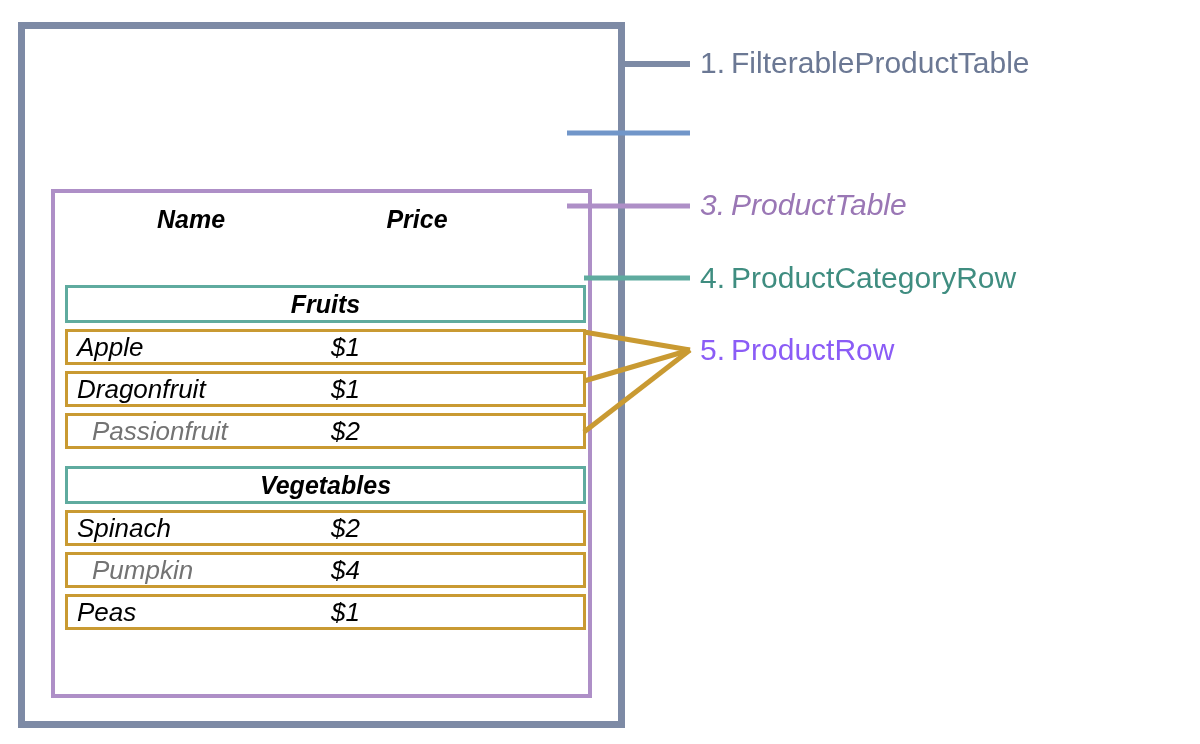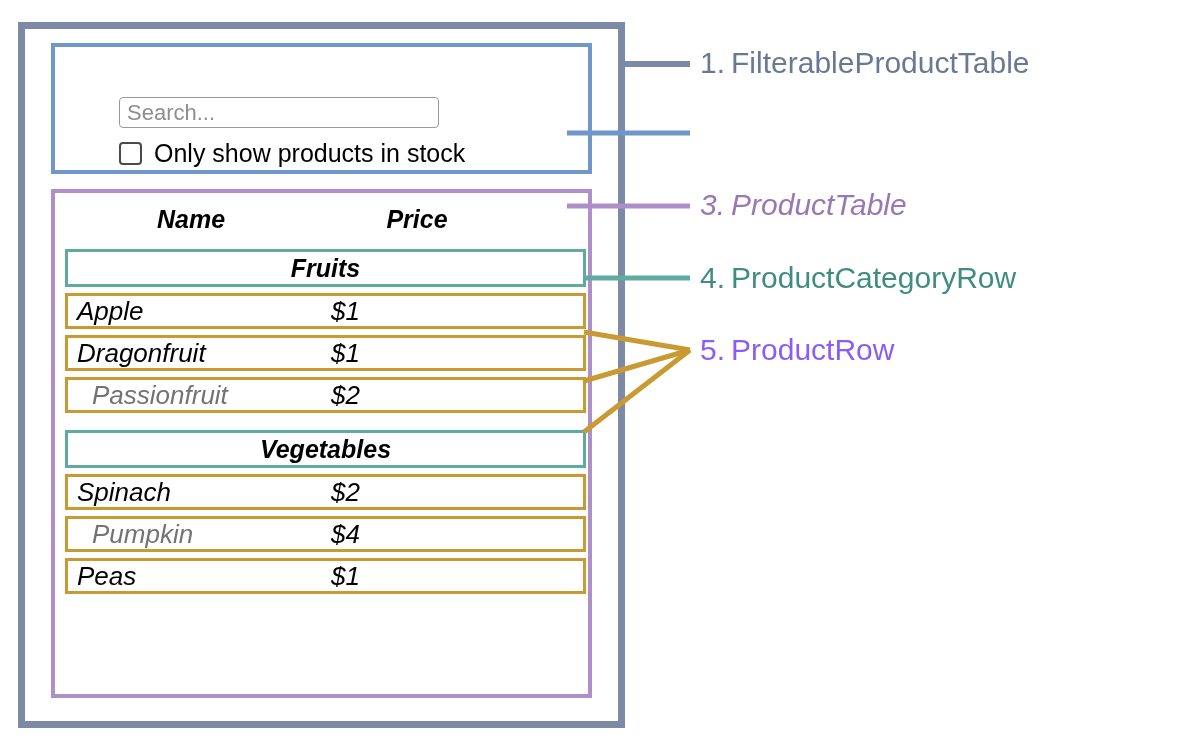--- a/index.html
+++ b/index.html
@@ -126,20 +126,21 @@
     margin-bottom: 6px;
     border: 3px solid #5fab9f;
     box-sizing: border-box;
     background: #ffffff;
     display: flex;
     align-items: center;
     justify-content: center;
     font-weight: bold;
     font-size: 25px;
     color: #000000;
+    margin-top: 36px;
   }
   .cat-row.vegetables { margin-top: 17px; }
 
   .prod-row {
     height: 36px;
     margin-bottom: 6px;
     border: 3px solid #c99a32;
     box-sizing: border-box;
     background: #ffffff;
     display: flex;
@@ -171,28 +172,20 @@
   .c4 { left: 700px; top: 263px; color: #3f8d80; }
   .c5 { left: 700px; top: 335px; color: #8b5cf6; }
 </style>
 </head>
 <body>
 
 <div id="stage">
 
   <div class="frame-outer">
 
-    <div class="searchbar">
-      <div class="search-input">Search...</div>
-
-      <div class="check-row">
-        <span class="checkbox"></span>
-        <span class="check-label">Only show products in stock</span>
-      </div>
-    </div>
 
     <div class="producttable">
 
       <div class="table-head">
         <span class="col-name">Name</span>
         <span class="col-price">Price</span>
       </div>
 
       <div class="rows">
 

